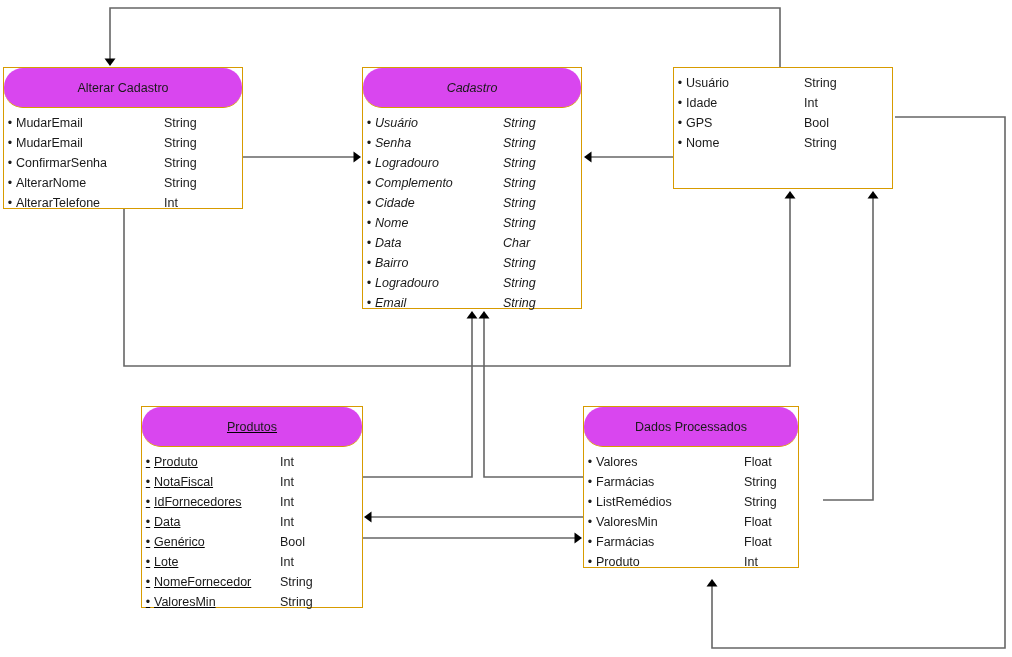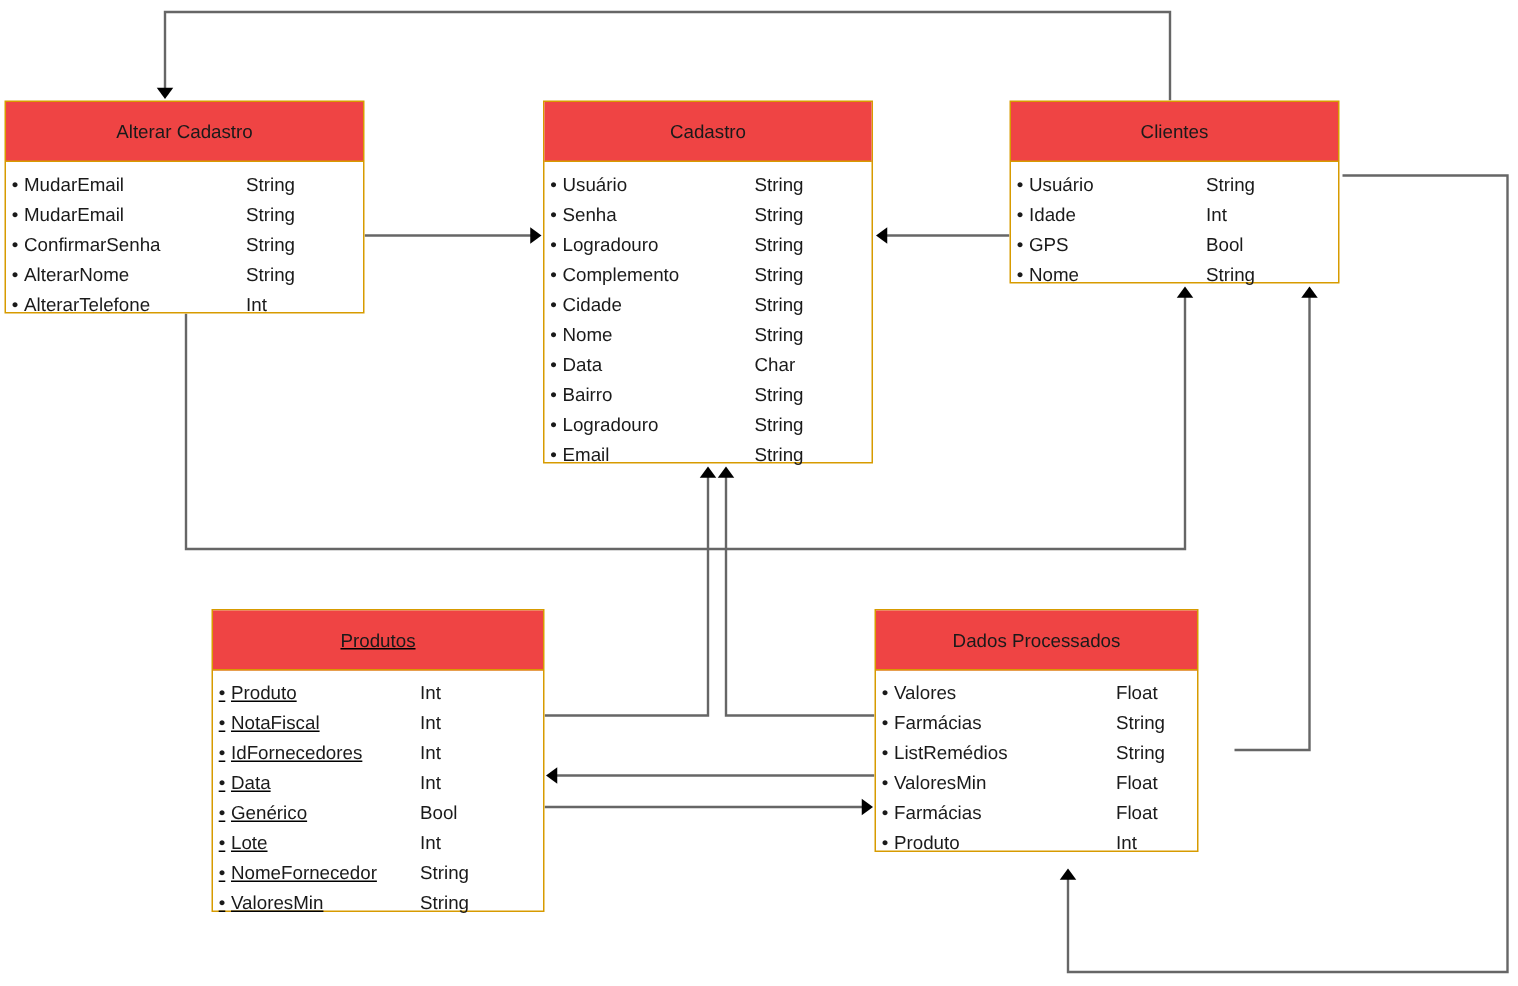--- a/index.html
+++ b/index.html
@@ -32,29 +32,30 @@
     pointer-events: none;
   }
   .entity {
     position: absolute;
     box-sizing: border-box;
     border: 1.5px solid #d79b00;
     background: #ffffff;
   }
   .entity-header {
     box-sizing: border-box;
-    background: #ef4444;
+    background: #d946ef;
     border-bottom: 1.5px solid #d79b00;
     height: 40px;
     line-height: 40px;
     text-align: center;
     font-size: 12.5px;
     color: #1a1a1a;
     white-space: nowrap;
     overflow: hidden;
+    border-radius: 19px;
   }
   .entity-body {
     box-sizing: border-box;
     padding: 5px 0 4px 0;
   }
   .attr-row {
     box-sizing: border-box;
     display: flex;
     align-items: center;
     height: 20px;
@@ -163,21 +164,21 @@
         </div>
         <div class="attr-row">
           <div class="attr-rel" style="display: flex; align-items: center;">
             <span class="attr-bullet">•</span>
             <span class="attr-name">AlterarTelefone</span>
             <span class="attr-type" style="left: 160px; top: 0px;">Int</span>
           </div>
         </div>
       </div>
     </div>
-    <div class="entity" style="left: 362px; top: 67px; width: 220px; height: 242px;">
+    <div class="entity" style="left: 362px; top: 67px; width: 220px; height: 242px; font-style: italic;">
       <div class="entity-header">Cadastro</div>
       <div class="entity-body">
         <div class="attr-row">
           <div class="attr-rel" style="display: flex; align-items: center;">
             <span class="attr-bullet">•</span>
             <span class="attr-name">Usuário</span>
             <span class="attr-type" style="left: 140px; top: 0px;">String</span>
           </div>
         </div>
         <div class="attr-row">
@@ -239,21 +240,20 @@
         <div class="attr-row">
           <div class="attr-rel" style="display: flex; align-items: center;">
             <span class="attr-bullet">•</span>
             <span class="attr-name">Email</span>
             <span class="attr-type" style="left: 140px; top: 0px;">String</span>
           </div>
         </div>
       </div>
     </div>
     <div class="entity" style="left: 673px; top: 67px; width: 220px; height: 122px;">
-      <div class="entity-header">Clientes</div>
       <div class="entity-body">
         <div class="attr-row">
           <div class="attr-rel" style="display: flex; align-items: center;">
             <span class="attr-bullet">•</span>
             <span class="attr-name">Usuário</span>
             <span class="attr-type" style="left: 130px; top: 0px;">String</span>
           </div>
         </div>
         <div class="attr-row">
           <div class="attr-rel" style="display: flex; align-items: center;">

